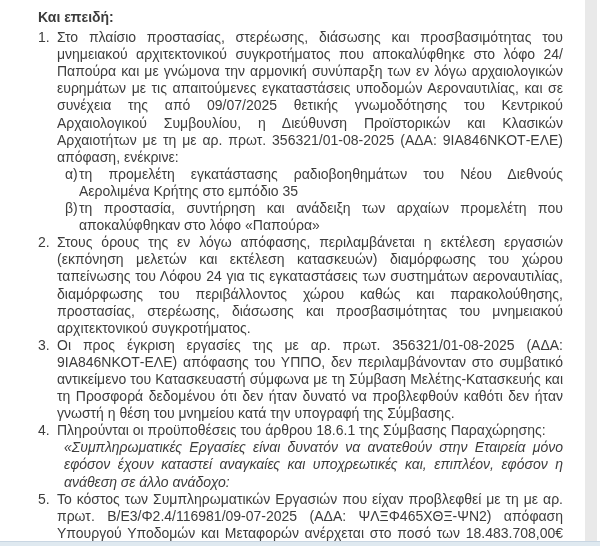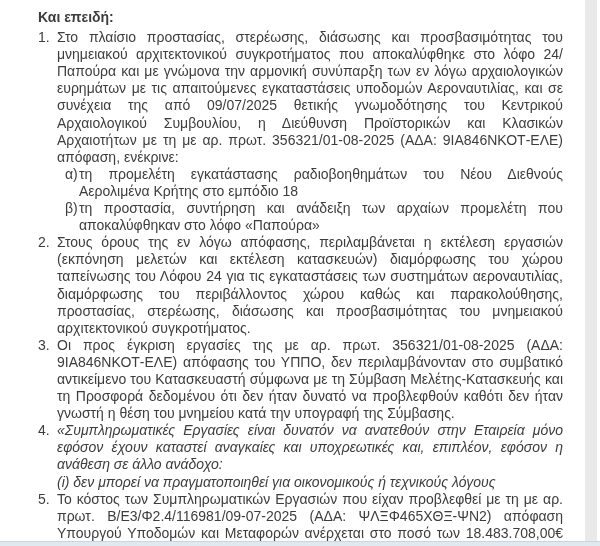--- a/index.html
+++ b/index.html
@@ -47,21 +47,21 @@
   }
   .sub .marker {
     flex: none;
     width: 14px;
   }
   .sub .subtext {
     flex: 1;
     text-align: justify;
   }
   .quote {
-    margin-left: 0;
+    margin-left: 7px;
     font-style: italic;
   }
   .quote .qline {
     text-align: justify;
   }
   .scroll-track {
     position: absolute;
     left: 585px;
     top: 0;
     width: 12px;
@@ -84,21 +84,21 @@
 <div class="page">
 
   <p class="heading">Και επειδή:</p>
 
   <div class="item">
     <span class="num">1.</span>
     <div class="body">
       <span>Στο πλαίσιο προστασίας, στερέωσης, διάσωσης και προσβασιμότητας του μνημειακού αρχιτεκτονικού συγκροτήματος που αποκαλύφθηκε στο λόφο 24/Παπούρα και με γνώμονα την αρμονική συνύπαρξη των εν λόγω αρχαιολογικών ευρημάτων με τις απαιτούμενες εγκαταστάσεις υποδομών Αεροναυτιλίας, και σε συνέχεια της από 09/07/2025 θετικής γνωμοδότησης του Κεντρικού Αρχαιολογικού Συμβουλίου, η Διεύθυνση Προϊστορικών και Κλασικών Αρχαιοτήτων με τη με αρ. πρωτ. 356321/01-08-2025 (ΑΔΑ: 9ΙΑ846ΝΚΟΤ-ΕΛΕ) απόφαση, ενέκρινε:</span>
       <div class="sub">
         <span class="marker">α)</span>
-        <span class="subtext">τη προμελέτη εγκατάστασης ραδιοβοηθημάτων του Νέου Διεθνούς Αερολιμένα Κρήτης στο εμπόδιο 18</span>
+        <span class="subtext">τη προμελέτη εγκατάστασης ραδιοβοηθημάτων του Νέου Διεθνούς Αερολιμένα Κρήτης στο εμπόδιο 35</span>
       </div>
       <div class="sub">
         <span class="marker">β)</span>
         <span class="subtext">τη προστασία, συντήρηση και ανάδειξη των αρχαίων προμελέτη που αποκαλύφθηκαν στο λόφο «Παπούρα»</span>
       </div>
     </div>
   </div>
 
   <div class="item">
     <span class="num">2.</span>
@@ -110,23 +110,23 @@
   <div class="item">
     <span class="num">3.</span>
     <div class="body">
       <span>Οι προς έγκριση εργασίες της με αρ. πρωτ. 356321/01-08-2025 (ΑΔΑ: 9ΙΑ846ΝΚΟΤ-ΕΛΕ) απόφασης του ΥΠΠΟ, δεν περιλαμβάνονταν στο συμβατικό αντικείμενο του Κατασκευαστή σύμφωνα με τη Σύμβαση Μελέτης-Κατασκευής και τη Προσφορά δεδομένου ότι δεν ήταν δυνατό να προβλεφθούν καθότι δεν ήταν γνωστή η θέση του μνημείου κατά την υπογραφή της Σύμβασης.</span>
     </div>
   </div>
 
   <div class="item">
     <span class="num">4.</span>
     <div class="body">
+      <span>Πληρούνται οι προϋποθέσεις του άρθρου 18.6.1 της Σύμβασης Παραχώρησης:</span>
       <div class="quote">
         <div class="qline">«Συμπληρωματικές Εργασίες είναι δυνατόν να ανατεθούν στην Εταιρεία μόνο εφόσον έχουν καταστεί αναγκαίες και υποχρεωτικές και, επιπλέον, εφόσον η ανάθεση σε άλλο ανάδοχο:</div>
-        <div class="qline">(i) δεν μπορεί να πραγματοποιηθεί για οικονομικούς ή τεχνικούς λόγους</div>
       </div>
     </div>
   </div>
 
   <div class="item">
     <span class="num">5.</span>
     <div class="body">
       <span>Το κόστος των Συμπληρωματικών Εργασιών που είχαν προβλεφθεί με τη με αρ. πρωτ. Β/Ε3/Φ2.4/116981/09-07-2025 (ΑΔΑ: ΨΛΞΦ465ΧΘΞ-ΨΝ2) απόφαση Υπουργού Υποδομών και Μεταφορών ανέρχεται στο ποσό των 18.483.708,00€ (που δεν βαρύνεται με ΦΠΑ βάσει του άρθρου 36.1.2 της Σύμβασης Παραχώρησης) σύμφωνα με τον επισυναπτόμενο στην με αριθμό 5129/20-10-2023 επιστολή της Εταιρείας οικείο προϋπολογισμό όπως επικαιροποιήθηκε από την Υπηρεσία (ΕΥΔΕ/ΚΣΕΣΠ) και υπολογίστηκε κατ’ εφαρμογή του άρθρου 18.6.4 της Σύμβασης Παραχώρησης. Στο εν λόγω κόστος συμπεριλαμβάνεται η δαπάνη των μελετών και η αμοιβή του Ανεξάρτητου Μηχανικού όπως αυτή καθορίζεται στο άρθρο 7.6 της Σύμβασής του (Προσάρτημα 10 της Σύμβασης Παραχώρησης).</span>
     </div>
   </div>

